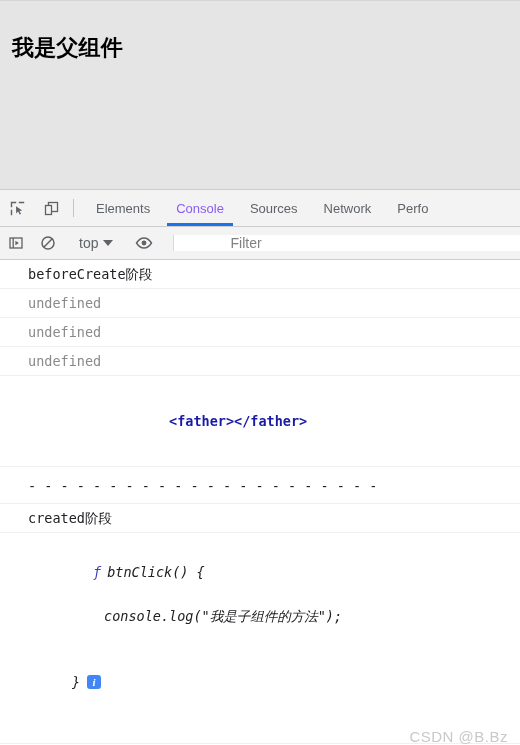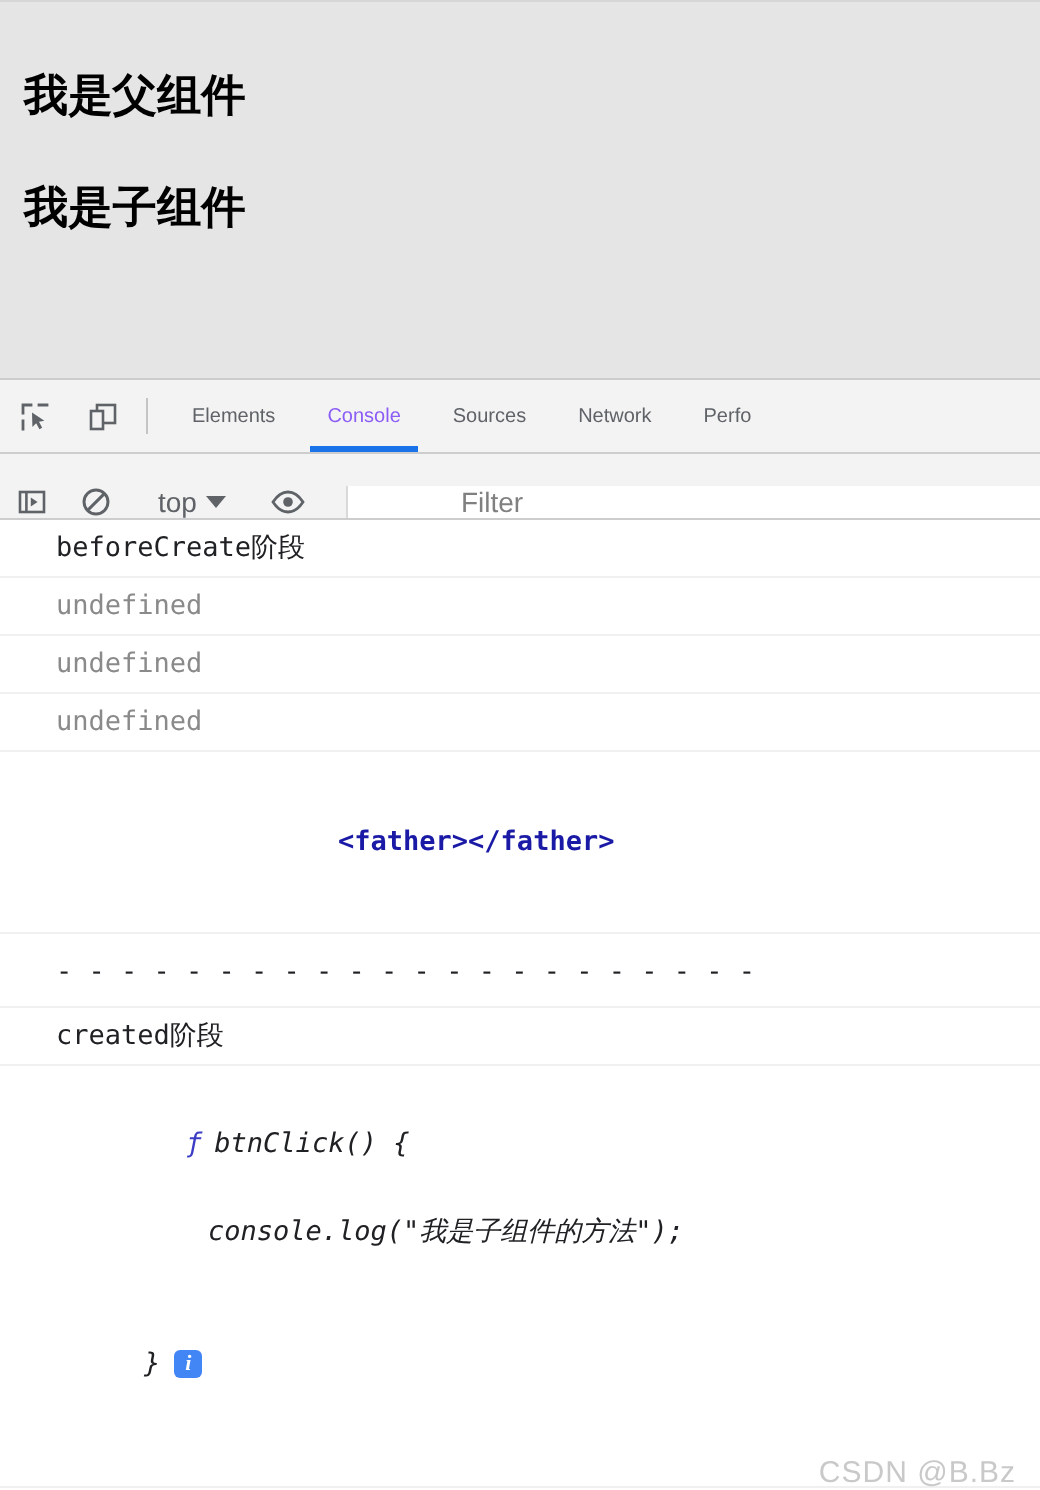--- a/index.html
+++ b/index.html
@@ -85,21 +85,21 @@
   .dt-tabs {
     display: flex;
     align-items: stretch;
     margin-left: 4px;
     min-width: 0;
   }
   .dt-tab {
     padding: 0 13px;
     display: flex;
     align-items: center;
-    font-size: 10px;
+    font-size: 13px;
     color: #5f6368;
     white-space: nowrap;
     position: relative;
     box-sizing: border-box;
   }
   .dt-tab.active {
     color: #8b5cf6;
   }
   .dt-tab.active::after {
     content: "";
@@ -111,21 +111,21 @@
     background: #1a73e8;
   }
 
   
   .dt-consolebar {
     height: 33px;
     flex: 0 0 33px;
     background: #f3f3f3;
     border-bottom: 1px solid #cdcdcd;
     display: flex;
-    align-items: flex-end;
+    align-items: center;
     box-sizing: border-box;
     overflow: hidden;
   }
   .cb-btn {
     width: 32px;
     flex: 0 0 32px;
     display: flex;
     align-items: center;
     justify-content: center;
   }
@@ -263,21 +263,20 @@
     letter-spacing: 0.5px;
   }
 </style>
 </head>
 <body>
 
 <div class="screen">
 
   <div class="page-viewport">
     <h3 class="page-heading h-1">我是父组件</h3>
-    <h3 class="page-heading h-2">我是子组件</h3>
   </div>
 
   <div class="devtools">
 
     <div class="dt-tabbar">
       <div class="dt-tool-btn">
         <svg width="17" height="17" viewBox="0 0 17 17">
           <path d="M2.5 2.5h4M2.5 2.5v4M14.5 2.5h-4M2.5 14.5v-4" stroke="#5f6368" stroke-width="1.4" fill="none" stroke-linecap="square"></path>
           <path d="M7 6.2l6.2 4.2-2.7.5 1.6 3-1.4.7-1.6-3-1.9 1.9z" fill="#5f6368"></path>
         </svg>

